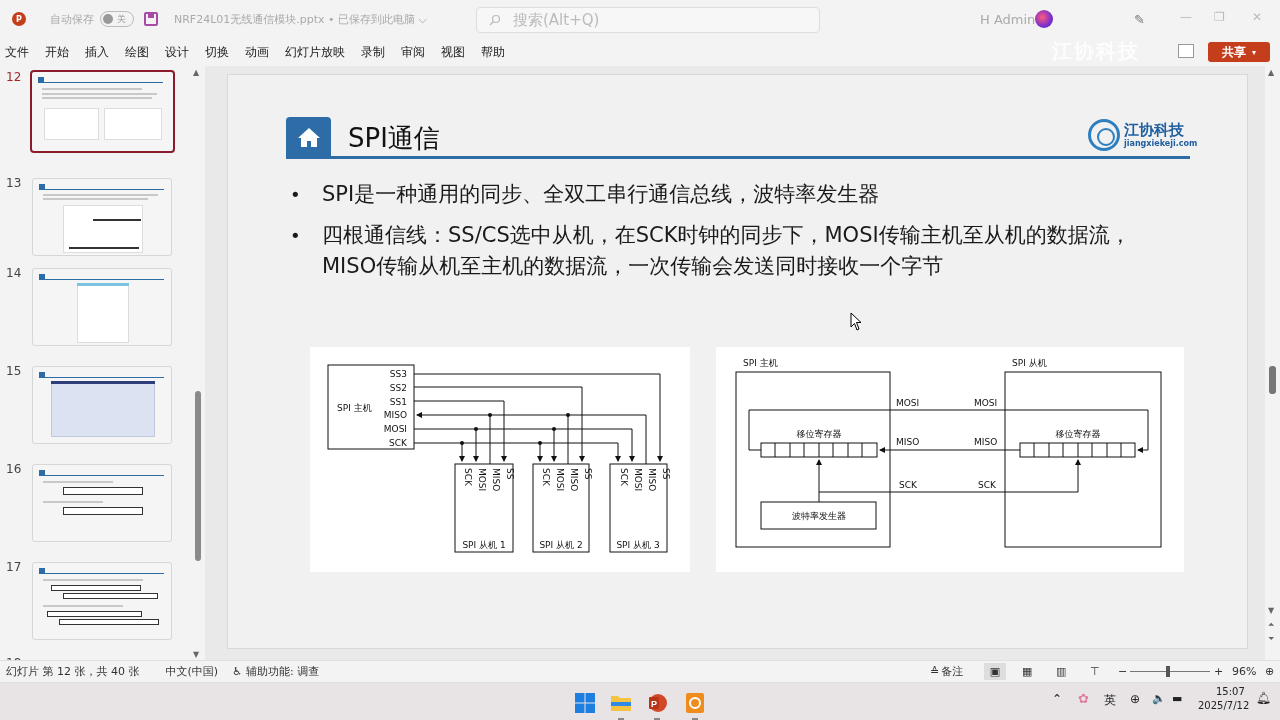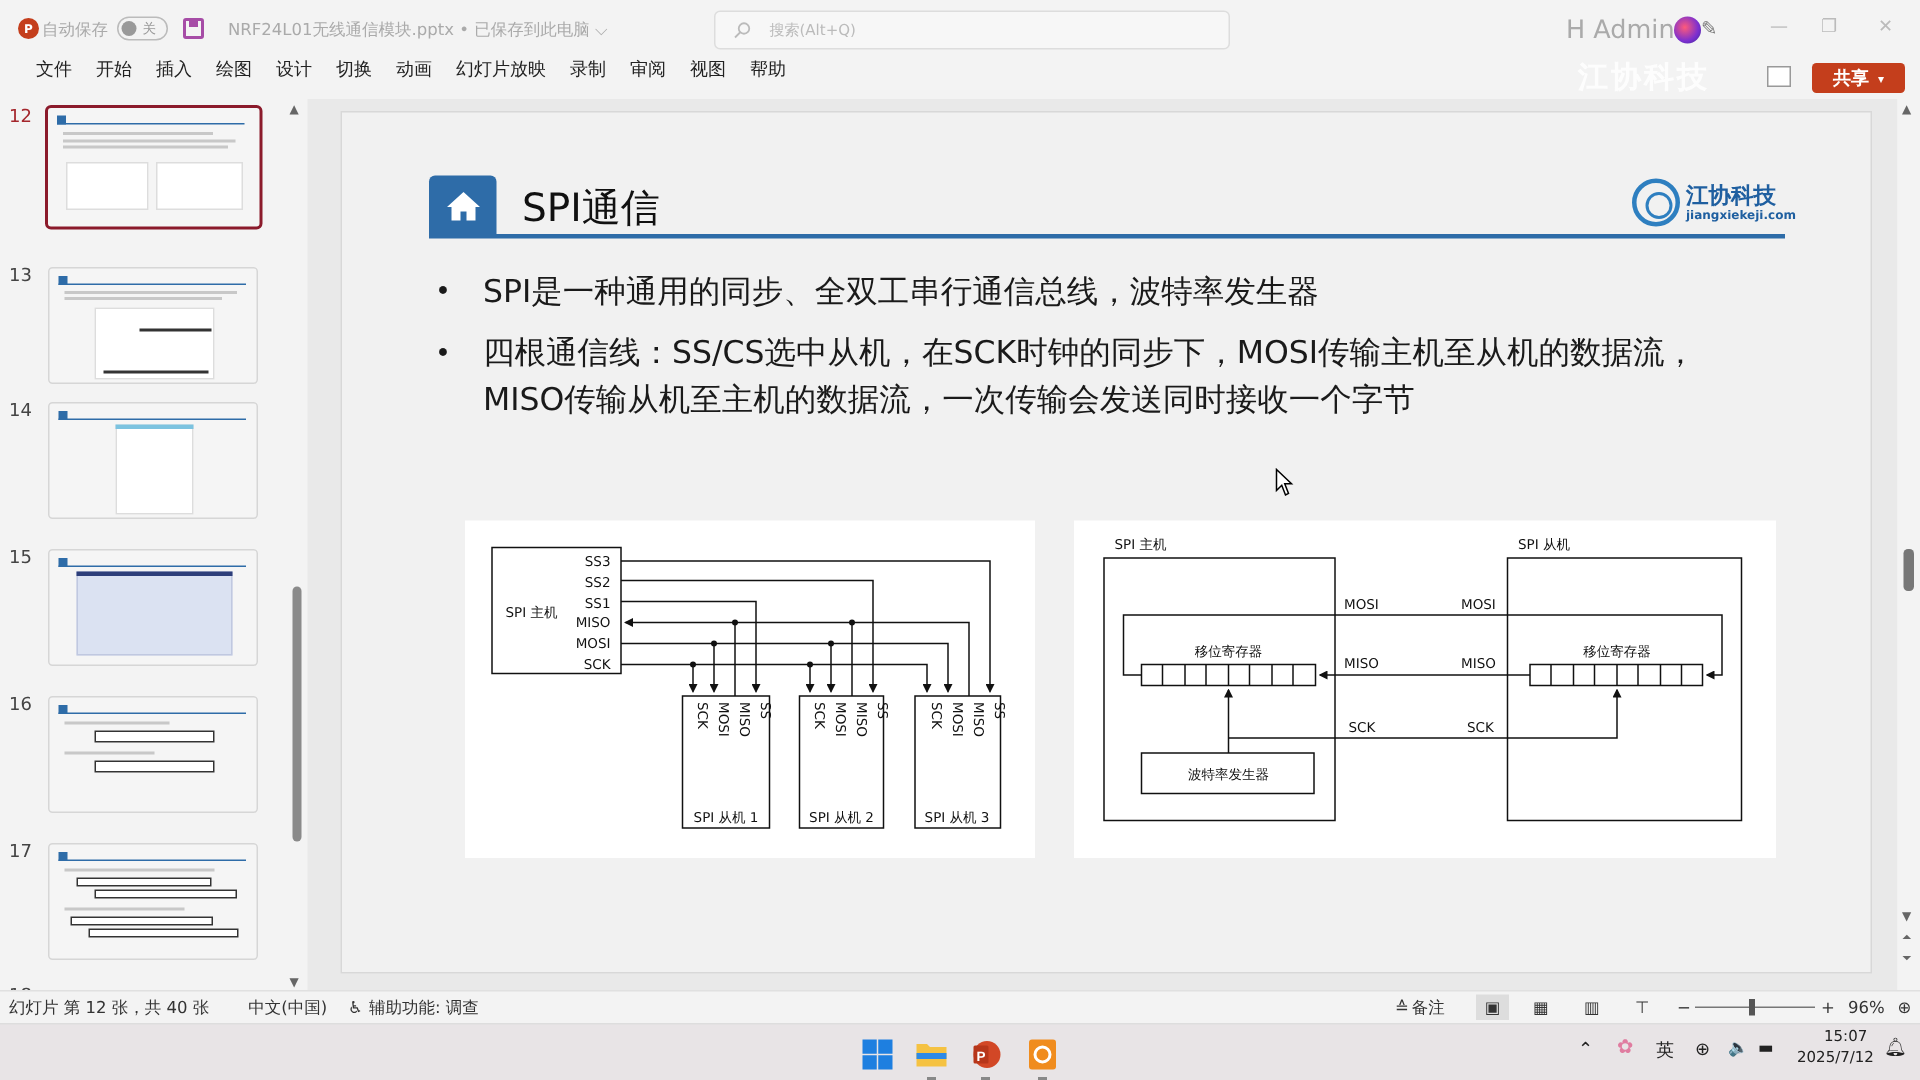--- a/index.html
+++ b/index.html
@@ -1,30 +1,30 @@
 <!DOCTYPE html>
 <html><head>
 <meta charset="utf-8">
 <style>
   * { box-sizing: border-box; margin: 0; padding: 0; }
   html, body { width: 1280px; height: 720px; overflow: hidden; background: #f3f3f3; font-family: "DejaVu Sans", "Liberation Sans", sans-serif; color: #222; }
   .titlebar { position: absolute; left: 0; top: 0; width: 1280px; height: 38px; background: #f3f3f3; display: flex; align-items: center; font-size: 11px; color: #888; }
   .app-icon { width: 14px; height: 14px; border-radius: 50%; background: #c43e1c; margin-left: 12px; color: #fff; font-size: 8px; font-weight: bold; display: flex; align-items: center; justify-content: center; }
-  .autosave { margin-left: 2px; display: flex; align-items: center; gap: 6px; color: #aaa; }
+  .autosave { margin-left: 24px; display: flex; align-items: center; gap: 6px; color: #aaa; }
   .toggle { width: 34px; height: 16px; border: 1px solid #bbb; border-radius: 8px; display: flex; align-items: center; padding: 0 2px; gap: 4px; font-size: 9px; color: #999; }
   .toggle .knob { width: 10px; height: 10px; border-radius: 50%; background: #999; }
   .save-icon { margin-left: 10px; width: 14px; height: 14px; border: 2px solid #a64ca6; border-radius: 2px; position: relative; }
   .save-icon::after { content: ""; position: absolute; left: 2px; top: 0; width: 6px; height: 4px; background: #a64ca6; }
   .doc-title { margin-left: 16px; color: #aaa; }
-  .search-box { position: absolute; left: 476px; top: 7px; width: 344px; height: 26px; border: 1px solid #ddd; border-radius: 4px; background: #f7f7f7; display: flex; align-items: center; padding-left: 12px; color: #bbb; font-size: 10px; gap: 12px; }
-  .user { position: absolute; left: 1044px; top: 10px; display: flex; align-items: center; gap: 0; color: #aaa; font-size: 17px; }
+  .search-box { position: absolute; left: 476px; top: 7px; width: 344px; height: 26px; border: 1px solid #ddd; border-radius: 4px; background: #f7f7f7; display: flex; align-items: center; padding-left: 12px; color: #bbb; font-size: 15px; gap: 12px; }
+  .user { position: absolute; left: 980px; top: 10px; display: flex; align-items: center; gap: 0; color: #aaa; font-size: 13px; }
   .avatar { width: 18px; height: 18px; border-radius: 50%; background: radial-gradient(circle at 40% 40%, #ff5a7a, #7b2fd0 60%, #3a2a8c); }
   .pen-icon { position: absolute; left: 1134px; top: 12px; color: #777; font-size: 13px; }
   .win-ctrl { position: absolute; top: 10px; color: #bbb; font-size: 12px; }
-  .menubar { position: absolute; left: 0; top: 38px; width: 1280px; height: 28px; display: flex; padding-left: 24px; font-size: 12px; color: #222; }
+  .menubar { position: absolute; left: 0; top: 38px; width: 1280px; height: 28px; display: flex; align-items: center; padding-left: 5px; font-size: 12px; color: #222; }
   .menubar span { margin-right: 16px; }
   .watermark { position: absolute; left: 1052px; top: 38px; font-size: 20px; color: #fff; font-weight: bold; letter-spacing: 2px; opacity: 0.9; }
   .comment-btn { position: absolute; left: 1178px; top: 44px; width: 16px; height: 14px; border: 1px solid #999; background: #fff; }
   .share-btn { position: absolute; left: 1208px; top: 42px; width: 62px; height: 20px; background: #c43e1c; border-radius: 3px; color: #fff; font-size: 12px; font-weight: bold; display: flex; align-items: center; justify-content: center; gap: 6px; }
   .left-pane { position: absolute; left: 0; top: 66px; width: 205px; height: 594px; background: #f3f3f3; overflow: hidden; }
   .thumb-row { position: absolute; left: 0; width: 190px; height: 82px; text-align: right; }
   .thumb-num { position: absolute; left: 6px; top: 0; font-size: 12px; color: #444; }
   .thumb { position: absolute; left: 32px; top: 2px; width: 140px; height: 78px; background: #f5f5f5; border: 1px solid #d6d6d6; border-radius: 3px; overflow: hidden; }
   .thumb.selected { border: 2px solid #8b1a2b; border-radius: 4px; left: 30px; top: 0; width: 145px; height: 83px; }
   .thumb .t-head { position: absolute; left: 6px; top: 5px; width: 125px; height: 6px; border-bottom: 1px solid #2e6ca8; }

